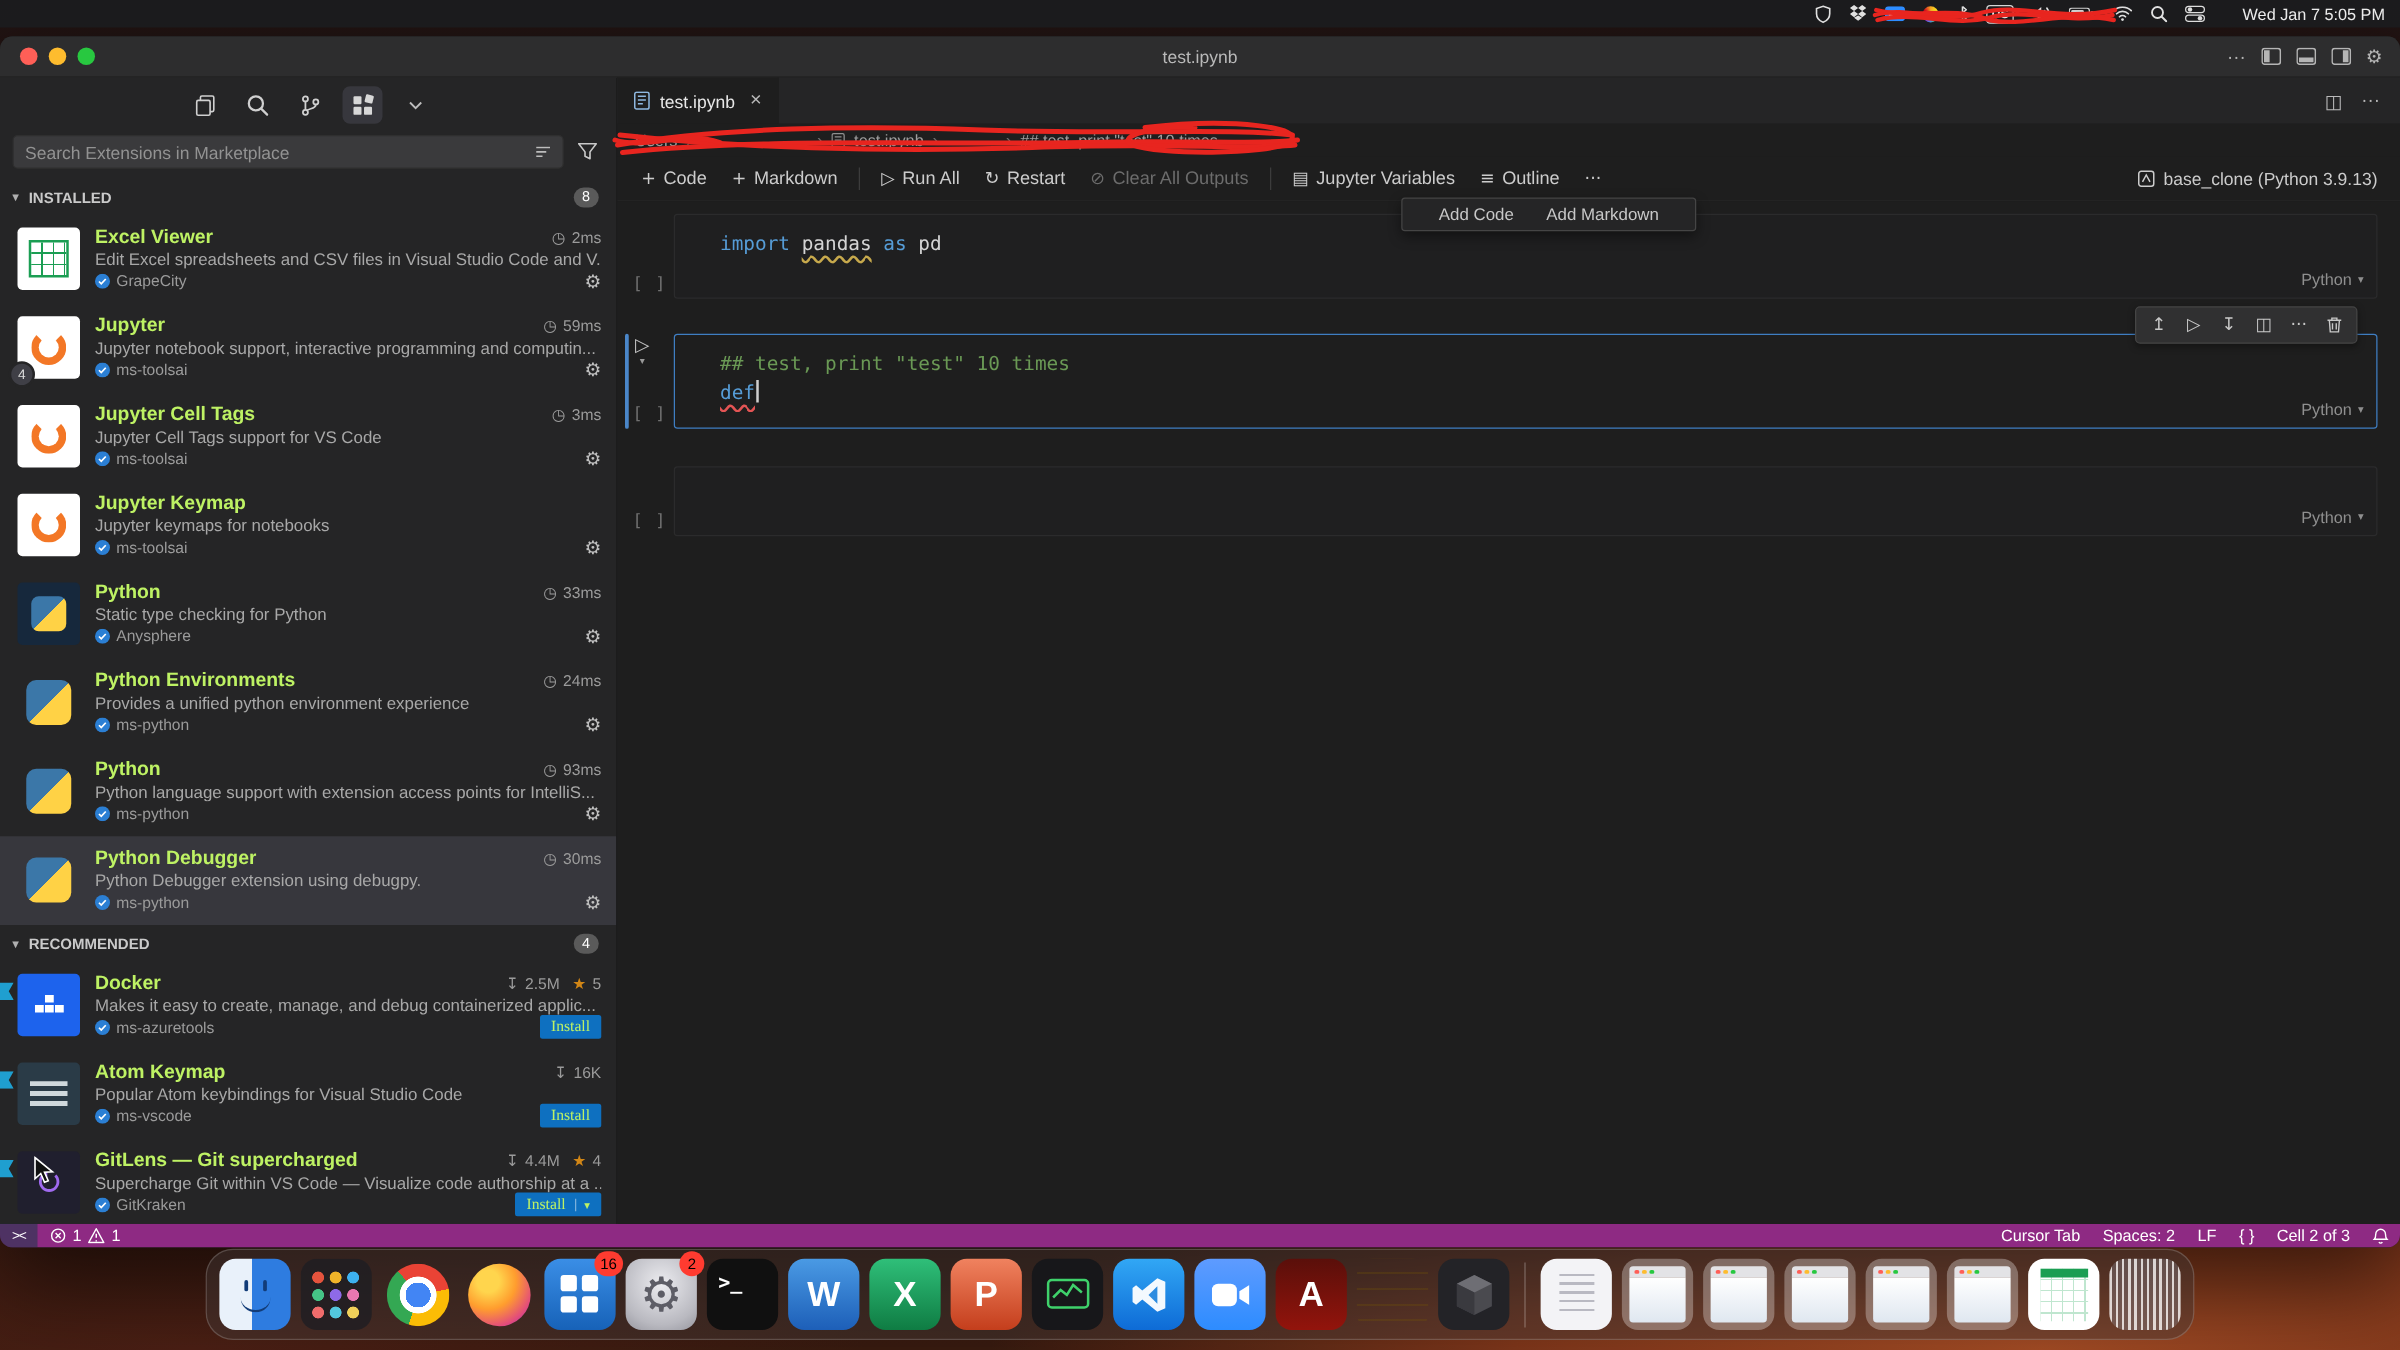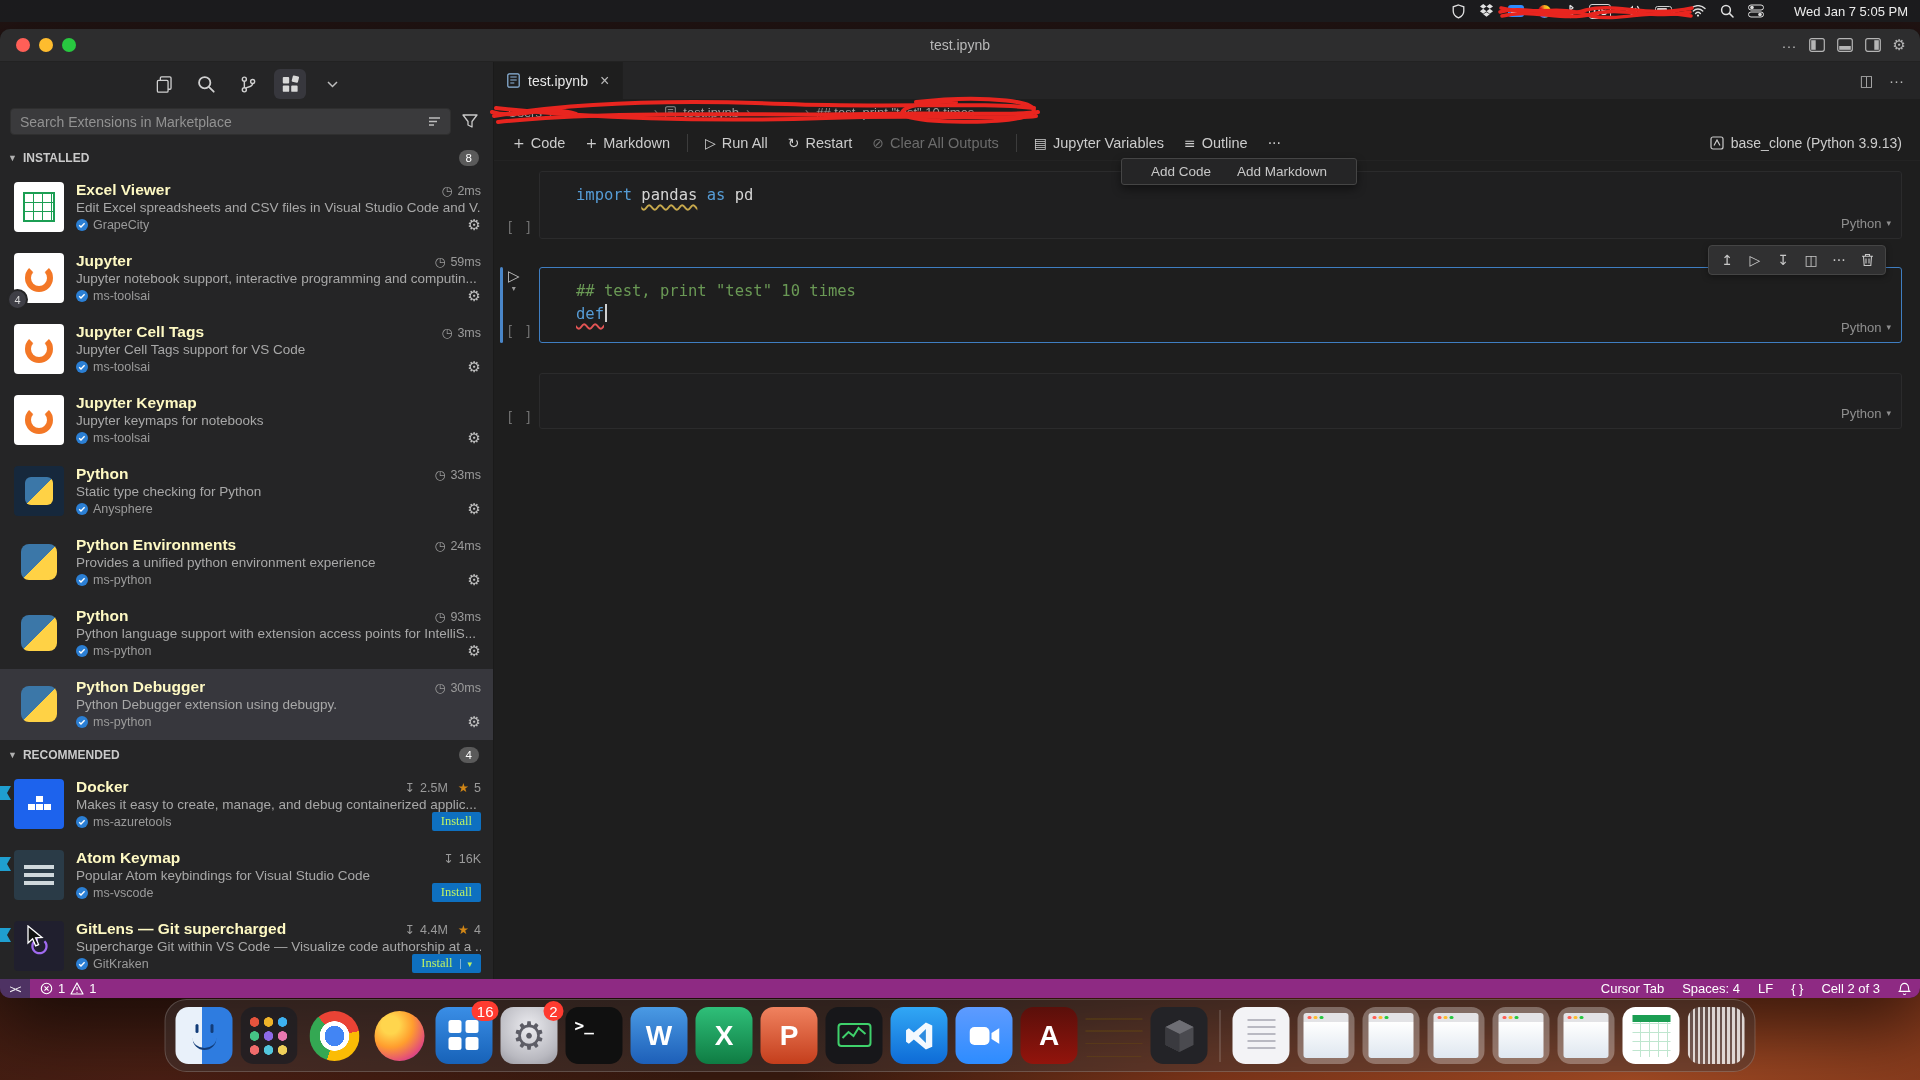--- a/index.html
+++ b/index.html
@@ -65,21 +65,21 @@
 .icon-docker{background:#1d63ed}
 .ig-docker{width:7px;height:6px;background:#fff;box-shadow:8px 0 0 #fff,16px 0 0 #fff,8px -8px 0 #fff;transform:translate(-8px,3px)}
 .icon-atom{background:#2a3b47}
 .ig-atom{width:30px;height:20px;background:repeating-linear-gradient(180deg,#cfd8dc 0 4px,transparent 4px 8px)}
 .icon-gitlens{background:#201f2e}
 .ig-gitlens{color:#a06af0;font-size:27px;line-height:1;font-family:"DejaVu Sans",sans-serif}
 .ic-badge{position:absolute;left:-7px;bottom:-7px;background:#3f3f46;border:2px solid #252526;color:#ddd;width:21px;height:21px;border-radius:50%;font-size:11px;display:flex;align-items:center;justify-content:center}
 .rec-flag{position:absolute;left:0;top:17px}
 .ext-main{flex:1;min-width:0;display:flex;flex-direction:column;justify-content:space-between}
 .ext-top{display:flex;align-items:baseline}
-.ext-name{font-size:15.5px;font-weight:700;color:#fef9c3;white-space:nowrap;overflow:hidden}
+.ext-name{font-size:15.5px;font-weight:700;color:#bef264;white-space:nowrap;overflow:hidden}
 .ext-meta{margin-left:auto;display:flex;gap:5px;align-items:center;color:#9b9b9b;font-size:12.5px;flex:none;padding-left:8px}
 .ext-meta .star{color:#d18616;margin-left:5px}
 .ext-desc{font-size:13.5px;color:#a8a8a8;white-space:nowrap;overflow:hidden}
 .ext-bottom{display:flex;align-items:center}
 .ext-pub{display:flex;align-items:center;gap:5px;color:#9b9b9b;font-size:12.5px}
 .ext-gear{margin-left:auto;color:#c0c0c0;font-size:15px;cursor:pointer;font-family:"DejaVu Sans",sans-serif}
 .install-btn{margin-left:auto;background:#0e70c0;color:#bef264;font-size:12.5px;border-radius:2px;padding:2px 9px;
   display:flex;align-items:center;border:none;cursor:pointer;font-family:Liberation Serif, serif}
 .install-btn .chev{border-left:1px solid rgba(255,255,255,.45);margin-left:8px;padding-left:6px;font-size:9px}
 
@@ -132,22 +132,22 @@
 .sb-problems{display:flex;align-items:center;gap:5px;padding:0 10px;height:100%;cursor:pointer}
 .sb-right{margin-left:auto;display:flex;align-items:flex-end;height:100%}
 .sb-item{padding:0 9px;display:flex;align-items:center;gap:5px;height:100%;cursor:pointer;white-space:nowrap}
 
 
 .dock{position:absolute;left:50%;transform:translateX(-50%);bottom:8px;height:73px;display:flex;align-items:center;gap:8px;
   padding:8px 10px;background:rgba(68,58,56,.45);border:1px solid rgba(255,255,255,.18);border-radius:22px;z-index:40}
 .dock-item{width:57px;height:57px;border-radius:13px;position:relative;display:flex;align-items:center;justify-content:center;cursor:pointer;flex:none}
 .dock-sep{width:1px;height:52px;background:rgba(255,255,255,.28);margin:0 4px;flex:none}
 .dock-glyph{color:#fff;font-weight:700;font-size:28px}
-.dock-badge{position:absolute;top:-6px;right:-6px;background:#ff3b30;color:#ffffff;border-radius:10px;min-width:20px;height:20px;
-  font-size:15px;display:flex;align-items:center;justify-content:center;padding:0 5px;font-weight:400}
+.dock-badge{position:absolute;top:-6px;right:-6px;background:#ff3b30;color:#000000;border-radius:10px;min-width:20px;height:20px;
+  font-size:12px;display:flex;align-items:center;justify-content:center;padding:0 5px;font-weight:400}
 .dk-finder{background:linear-gradient(90deg,#e9f1fa 0 46%,#2e7ce0 46%)}
 .dk-finder::before{content:"";position:absolute;width:3px;height:9px;background:#123c78;left:20px;top:17px;box-shadow:15px 0 0 #123c78;border-radius:2px}
 .dk-finder::after{content:"";position:absolute;left:50%;top:52%;width:24px;height:11px;border-bottom:2.5px solid #123c78;border-radius:0 0 12px 12px;transform:translateX(-50%)}
 .dk-launchpad{background:rgba(30,30,34,.78);background-image:
   radial-gradient(circle 4.5px at 14px 15px,#e5533d 0 4.5px,transparent 5px),
   radial-gradient(circle 4.5px at 28px 15px,#f0b429 0 4.5px,transparent 5px),
   radial-gradient(circle 4.5px at 42px 15px,#3db1f0 0 4.5px,transparent 5px),
   radial-gradient(circle 4.5px at 14px 29px,#45c486 0 4.5px,transparent 5px),
   radial-gradient(circle 4.5px at 28px 29px,#8e6ae8 0 4.5px,transparent 5px),
   radial-gradient(circle 4.5px at 42px 29px,#e977b0 0 4.5px,transparent 5px),
@@ -843,21 +843,21 @@
       <span>
           <svg width="14" height="13" viewBox="0 0 14 13">
             <path d="M7 1L13 12H1z" fill="none" stroke="#fff" stroke-width="1.2" stroke-linejoin="round"></path>
             <path d="M7 5v3.2M7 10.2v.9" stroke="#fff" stroke-width="1.2"></path>
           </svg>
         </span>
       <span>1</span>
     </span>
     <span class="sb-right">
       <span class="sb-item">Cursor Tab</span>
-      <span class="sb-item">Spaces: 4</span>
+      <span class="sb-item">Spaces: 2</span>
       <span class="sb-item">LF</span>
       <span class="sb-item">{ }</span>
       <span class="sb-item">Cell 2 of 3</span>
       <span class="sb-item">
           <svg width="13" height="14" viewBox="0 0 14 15">
             <path d="M7 1.5a4.2 4.2 0 00-4.2 4.2c0 3.2-1.3 4.4-1.3 4.4h11s-1.3-1.2-1.3-4.4A4.2 4.2 0 007 1.5z" fill="none" stroke="#fff" stroke-width="1.2"></path>
             <path d="M5.6 12.5a1.5 1.5 0 002.8 0" stroke="#fff" fill="none" stroke-width="1.2"></path>
           </svg>
         </span>
     </span>

